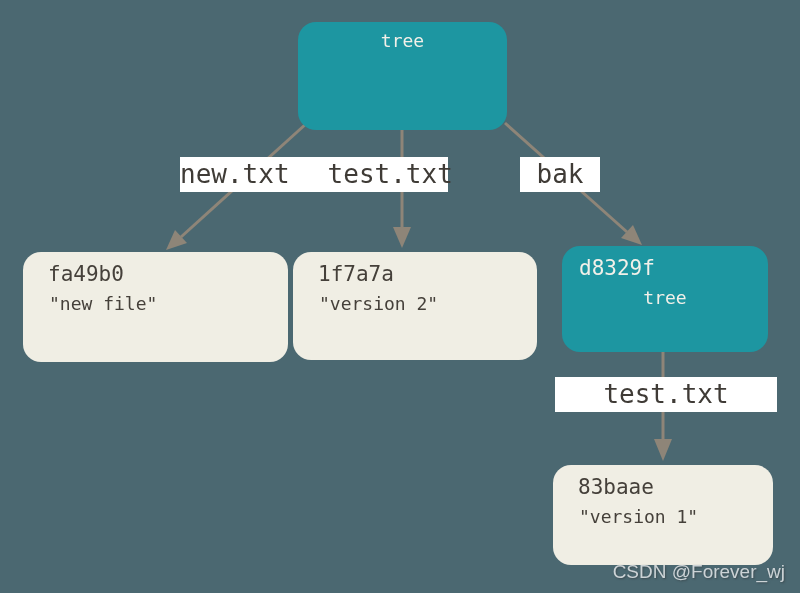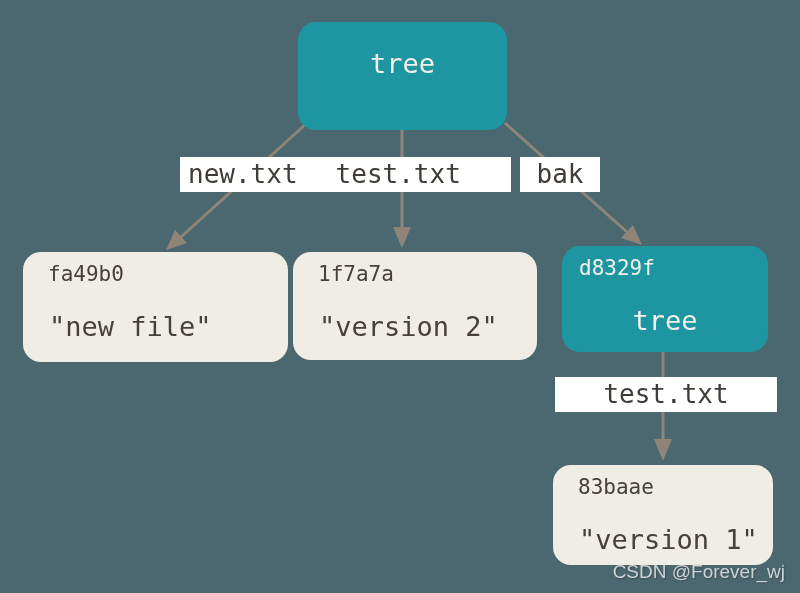--- a/index.html
+++ b/index.html
@@ -32,23 +32,23 @@
   }
   .node .hash {
     display: block;
     font-size: 21px;
     line-height: 1;
     margin: 12px 0 0 17px;
   }
   .node.blob .hash { margin-left: 25px; }
   .node .label {
     display: block;
-    font-size: 27px;
+    font-size: 18px;
     line-height: 1;
-    margin-top: 28px;
+    margin-top: 10px;
   }
   .node.tree .label { text-align: center; }
   .node.blob .label { margin-left: 26px; }
 
   .node-root      { left: 298px; top:  22px; width: 209px; height: 108px; }
   .node-newfile   { left:  23px; top: 252px; width: 265px; height: 110px; }
   .node-version2  { left: 293px; top: 252px; width: 244px; height: 108px; }
   .node-baktree   { left: 562px; top: 246px; width: 206px; height: 106px; }
   .node-version1  { left: 553px; top: 465px; width: 220px; height: 100px; }
 
@@ -56,21 +56,21 @@
     position: absolute;
     background: #ffffff;
     color: #3f3b36;
     font-size: 26px;
     line-height: 35px;
     height: 35px;
     z-index: 1;
     white-space: nowrap;
     box-sizing: border-box;
   }
-  .edge-label-rootfiles { left: 180px; top: 157px; width: 331px; padding-left: 8px; }
+  .edge-label-rootfiles { left: 180px; top: 157px; width: 268px; }
   .edge-label-rootfiles .file2 { margin-left: 38px; }
   .edge-label-bak       { left: 520px; top: 157px; width: 80px;  text-align: center; }
   .edge-label-testtxt   { left: 555px; top: 377px; width: 222px; text-align: center; }
 
   .watermark {
     position: absolute;
     right: 15px;
     bottom: 10px;
     z-index: 3;
     font-family: "Liberation Sans", "DejaVu Sans", sans-serif;

